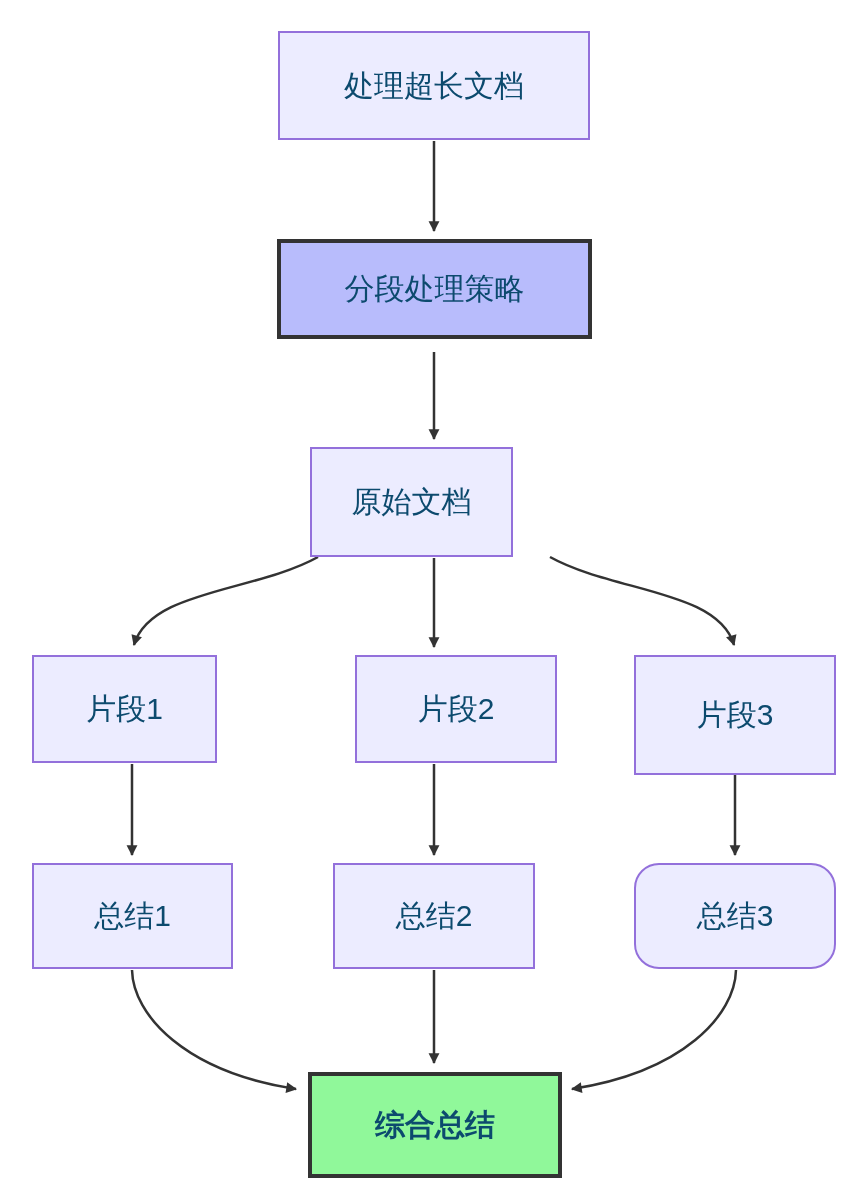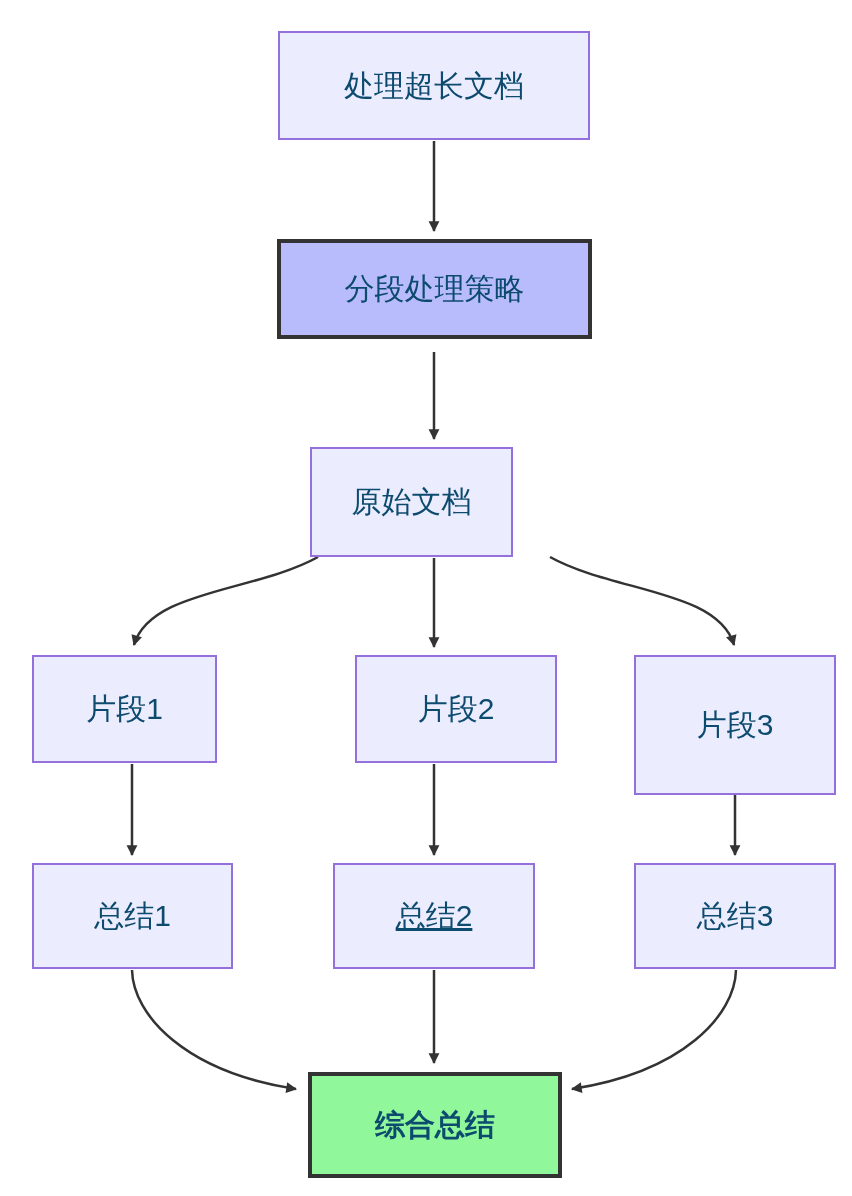--- a/index.html
+++ b/index.html
@@ -19,24 +19,24 @@
   }
   .node-light     { background: #ececff; border: 2px solid #9370db; }
   .node-highlight { background: #b8bcfc; border: 4px solid #333333; }
   .node-success   { background: #90f89a; border: 4px solid #333333; }
 
   #nA  { left: 278px; top: 31px;   width: 312px; height: 109px; }
   #nB  { left: 277px; top: 239px;  width: 315px; height: 100px; }
   #nC  { left: 310px; top: 447px;  width: 203px; height: 110px; }
   #nD1 { left: 32px;  top: 655px;  width: 185px; height: 108px; }
   #nD2 { left: 333px; top: 655px;  width: 202px; height: 108px; margin-left: 22px; }
-  #nD3 { left: 634px; top: 655px;  width: 202px; height: 140px; }
+  #nD3 { left: 634px; top: 655px;  width: 202px; height: 120px; }
   #nE1 { left: 32px;  top: 863px;  width: 201px; height: 106px; }
-  #nE2 { left: 333px; top: 863px;  width: 202px; height: 106px; text-decoration: underline; }
-  #nE3 { left: 634px; top: 863px;  width: 202px; height: 106px; }
+  #nE2 { left: 333px; top: 863px;  width: 202px; height: 106px; }
+  #nE3 { left: 634px; top: 863px;  width: 202px; height: 106px; border-radius: 25px; }
   #nF  { left: 308px; top: 1072px; width: 254px; height: 106px; font-weight: bold; }
 
   .edge { stroke: #333333; stroke-width: 2.5; fill: none; }
 </style>
 </head>
 <body>
 
 <svg id="edges-layer" viewBox="0 0 852 1196" xmlns="http://www.w3.org/2000/svg" aria-hidden="true">
   <defs>
     <marker id="arrowhead" viewBox="0 0 12 12" refX="10" refY="6" markerWidth="15" markerHeight="13" markerUnits="userSpaceOnUse" orient="auto">

